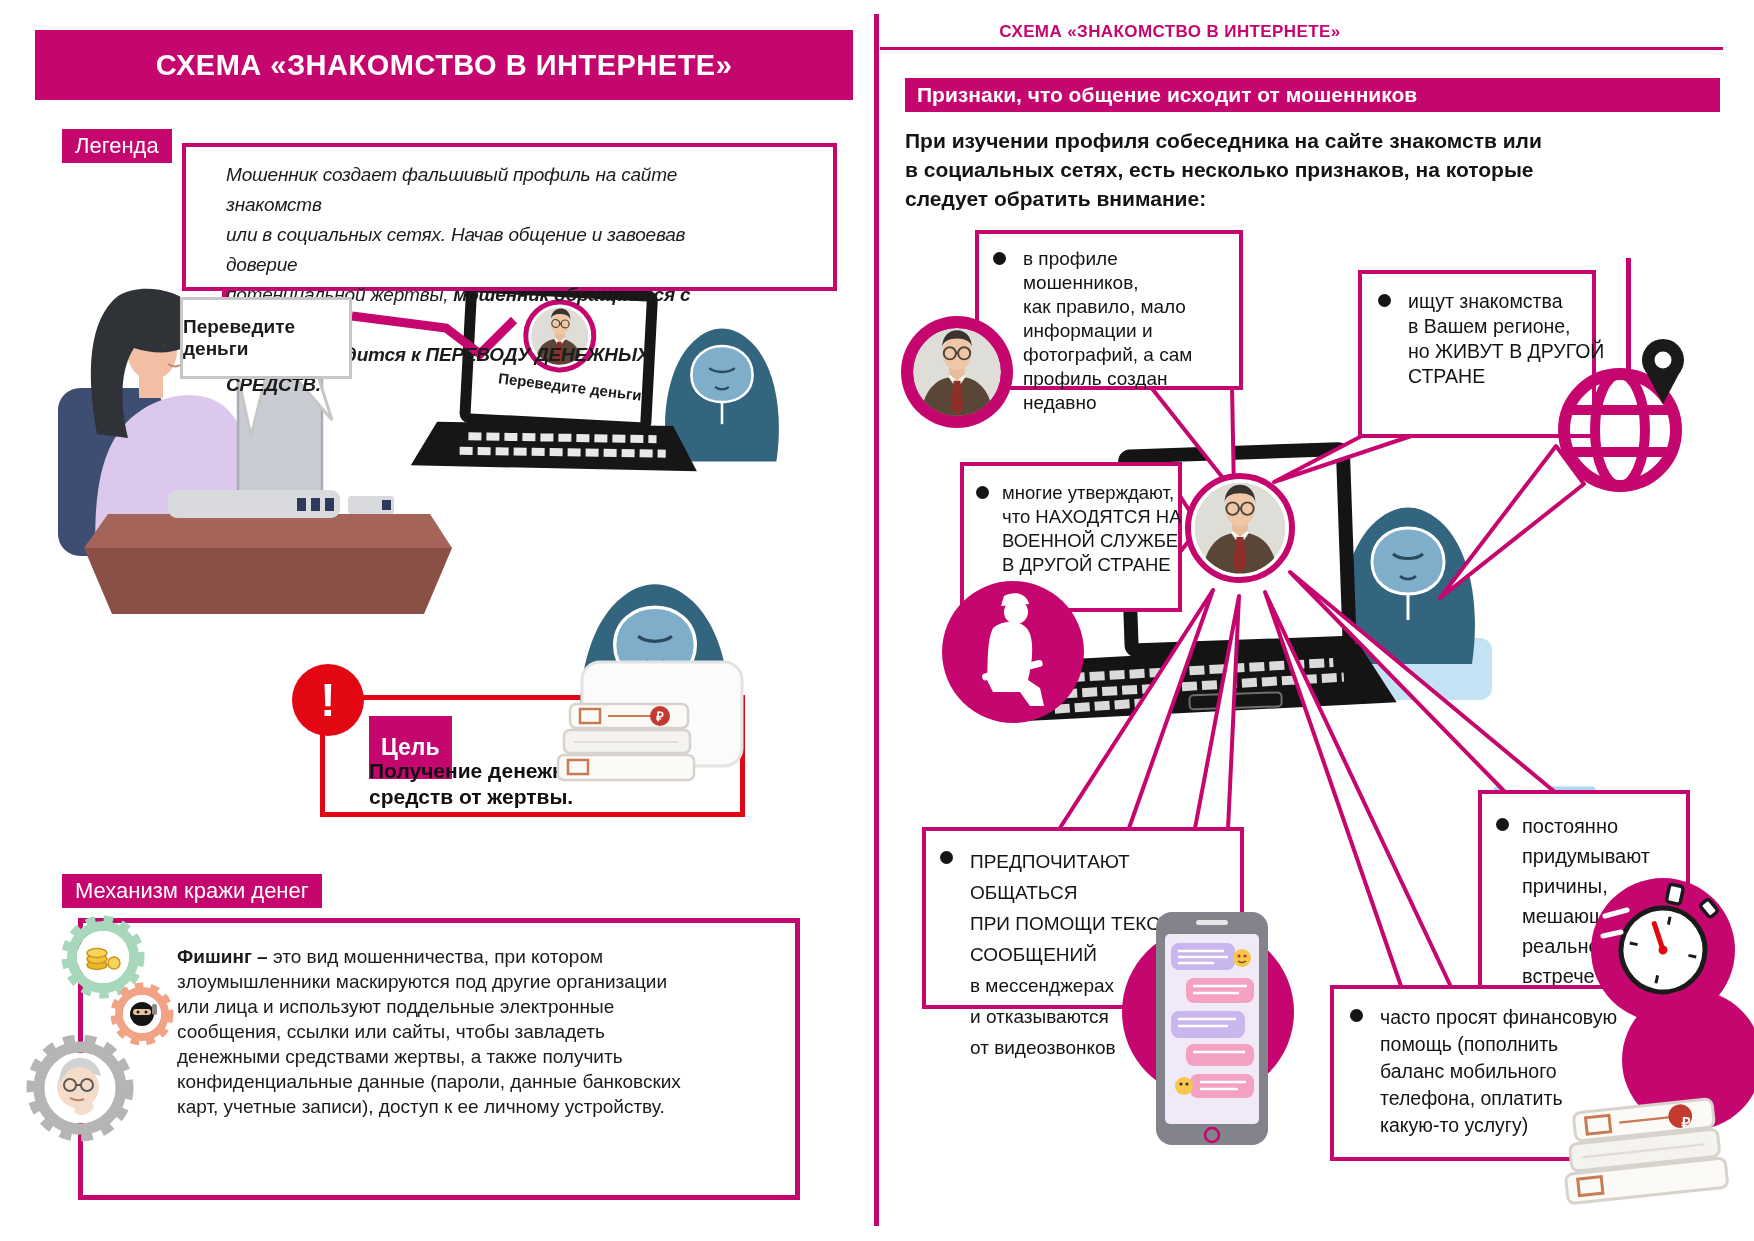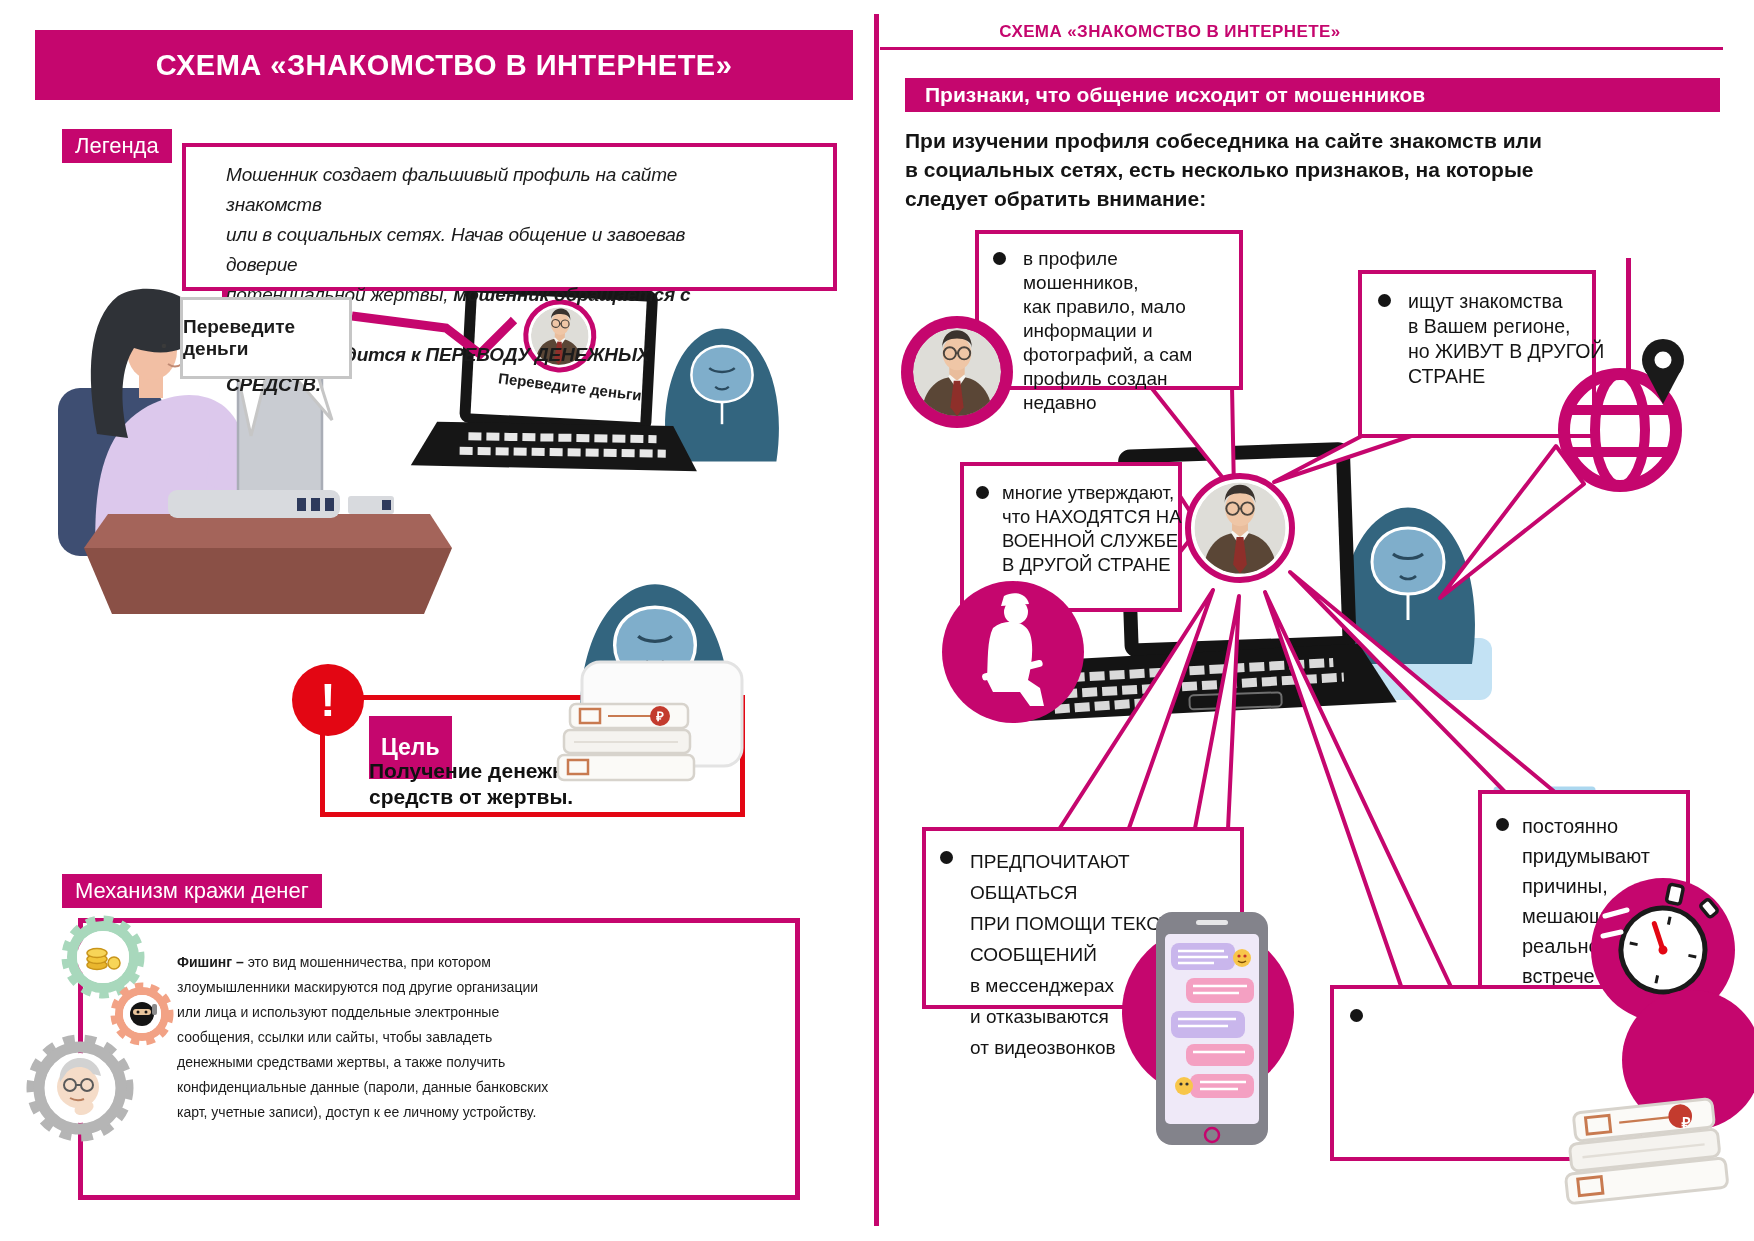--- a/index.html
+++ b/index.html
@@ -20,25 +20,25 @@
   .legend-text{width:505px;font-style:italic;font-size:19px;line-height:30px;color:var(--ink);letter-spacing:-.2px;white-space:pre-line}
   .b{font-weight:bold}
   .bubble{left:180px;top:297px;width:172px;height:82px;background:#fff;border:3px solid #C6C6C6;display:flex;align-items:center;justify-content:center;font-weight:bold;font-size:19px;color:var(--ink)}
   .screen-text{left:490px;top:378px;width:160px;transform:rotate(7deg);font-weight:bold;font-size:15px;color:var(--ink);text-align:center}
   .excl{left:292px;top:664px;width:72px;height:72px;border-radius:50%;background:var(--alert);color:#fff;display:flex;align-items:center;justify-content:center;font-size:46px;font-weight:bold}
   .goal-box{left:320px;top:695px;width:425px;height:122px;border:5px solid var(--alert);background:#fff}
   .goal-label{position:absolute;left:44px;top:16px;background:var(--accent);color:#fff;font-weight:bold;font-size:23px;padding:18px 12px}
   .goal-text{position:absolute;left:44px;top:58px;width:240px;font-weight:bold;font-size:21px;line-height:26px;color:#111;white-space:pre-line}
   .mech-box{left:78px;top:918px;width:722px;height:282px;border:5px solid var(--accent);background:#fff;padding:18px 20px 0 94px}
   .mech-p1{width:604px;font-weight:bold;font-size:19.5px;line-height:26px;color:#141414;white-space:pre-line}
-  .mech-p2{margin-top:9px;width:520px;font-size:14px;line-height:25px;color:var(--ink);white-space:pre-line}
+  .mech-p2{margin-top:3px;width:520px;font-size:19px;line-height:25px;color:var(--ink);white-space:pre-line}
   .divider{left:874px;top:14px;width:5px;height:1212px;background:var(--accent)}
   .rp-header{left:880px;top:22px;width:580px;text-align:center;color:var(--accent);font-weight:bold;font-size:17px;letter-spacing:.4px}
   .rp-underline{left:880px;top:47px;width:843px;height:3px;background:var(--accent)}
-  .rp-banner{left:905px;top:78px;width:815px;height:34px;font-size:21px;line-height:34px;padding-left:20px}
+  .rp-banner{left:905px;top:78px;width:815px;height:34px;font-size:21px;line-height:34px;padding-left:12px}
   .rp-intro{left:905px;top:126px;width:640px;font-weight:bold;font-size:21px;line-height:29px;color:#141414;white-space:pre-line}
   .callout{position:absolute;background:#fff;border:4px solid var(--accent)}
   .callout-text{position:absolute;font-weight:normal;color:#141414;white-space:pre-line}
   .bullet{position:absolute;width:13px;height:13px;border-radius:50%;background:#151515}
 </style>
 </head>
 <body>
 
 <div class="canvas">
 
@@ -207,20 +207,25 @@
     <span class="bullet" style="left:14px;top:24px"></span>
     <div class="callout-text" style="left:40px;top:17px;width:158px;font-size:20px;line-height:30px">постоянно
 придумывают
 причины,
 мешающие
 реальной
 встрече</div>
   </div>
   <div class="abs z2 callout" style="left:1330px;top:985px;width:312px;height:176px">
     <span class="bullet" style="left:16px;top:20px"></span>
+    <div class="callout-text" style="left:46px;top:15px;width:258px;font-size:19.5px;line-height:27px">часто просят финансовую
+помощь (пополнить
+баланс мобильного
+телефона, оплатить
+какую-то услугу)</div>
   </div>
 
   <svg class="layer z3">
     <defs>
       <clipPath id="pcB">
           <circle cx="0" cy="0" r="40"></circle>
         </clipPath>
       <g id="portraitB">
         <g clip-path="url(#pcB)">
           <circle cx="0" cy="0" r="40" fill="#DEDDD8"></circle>

